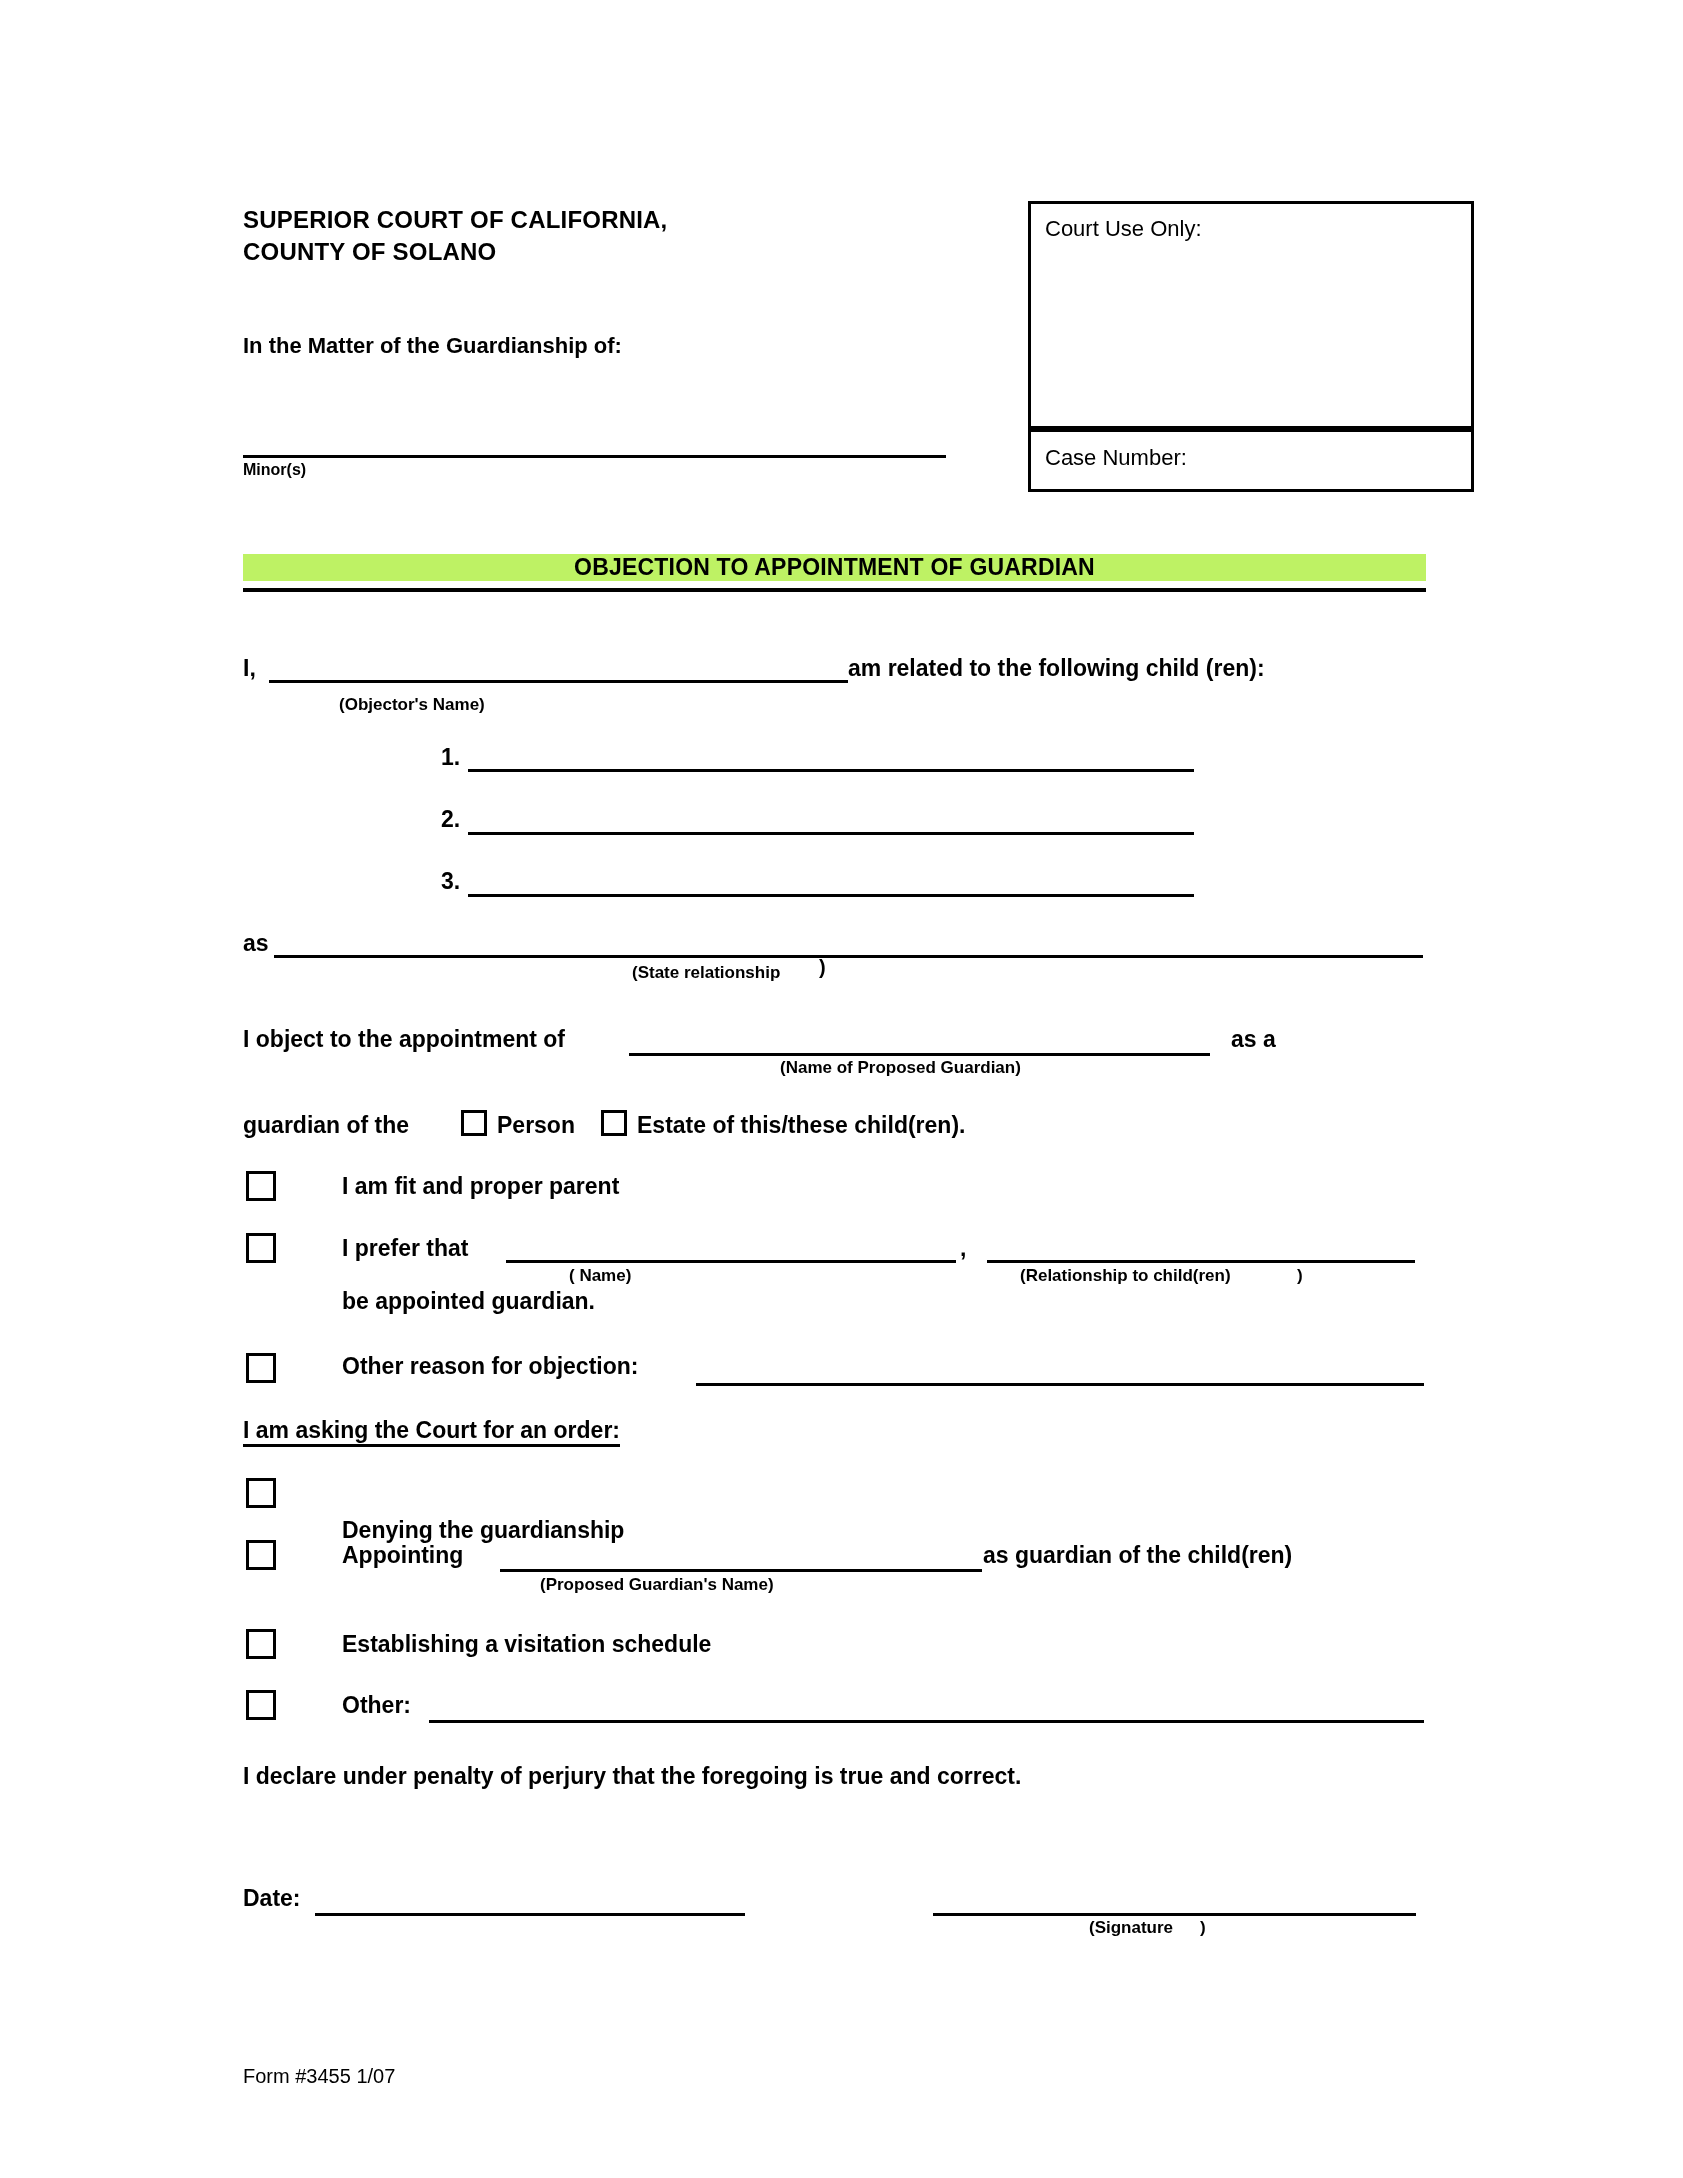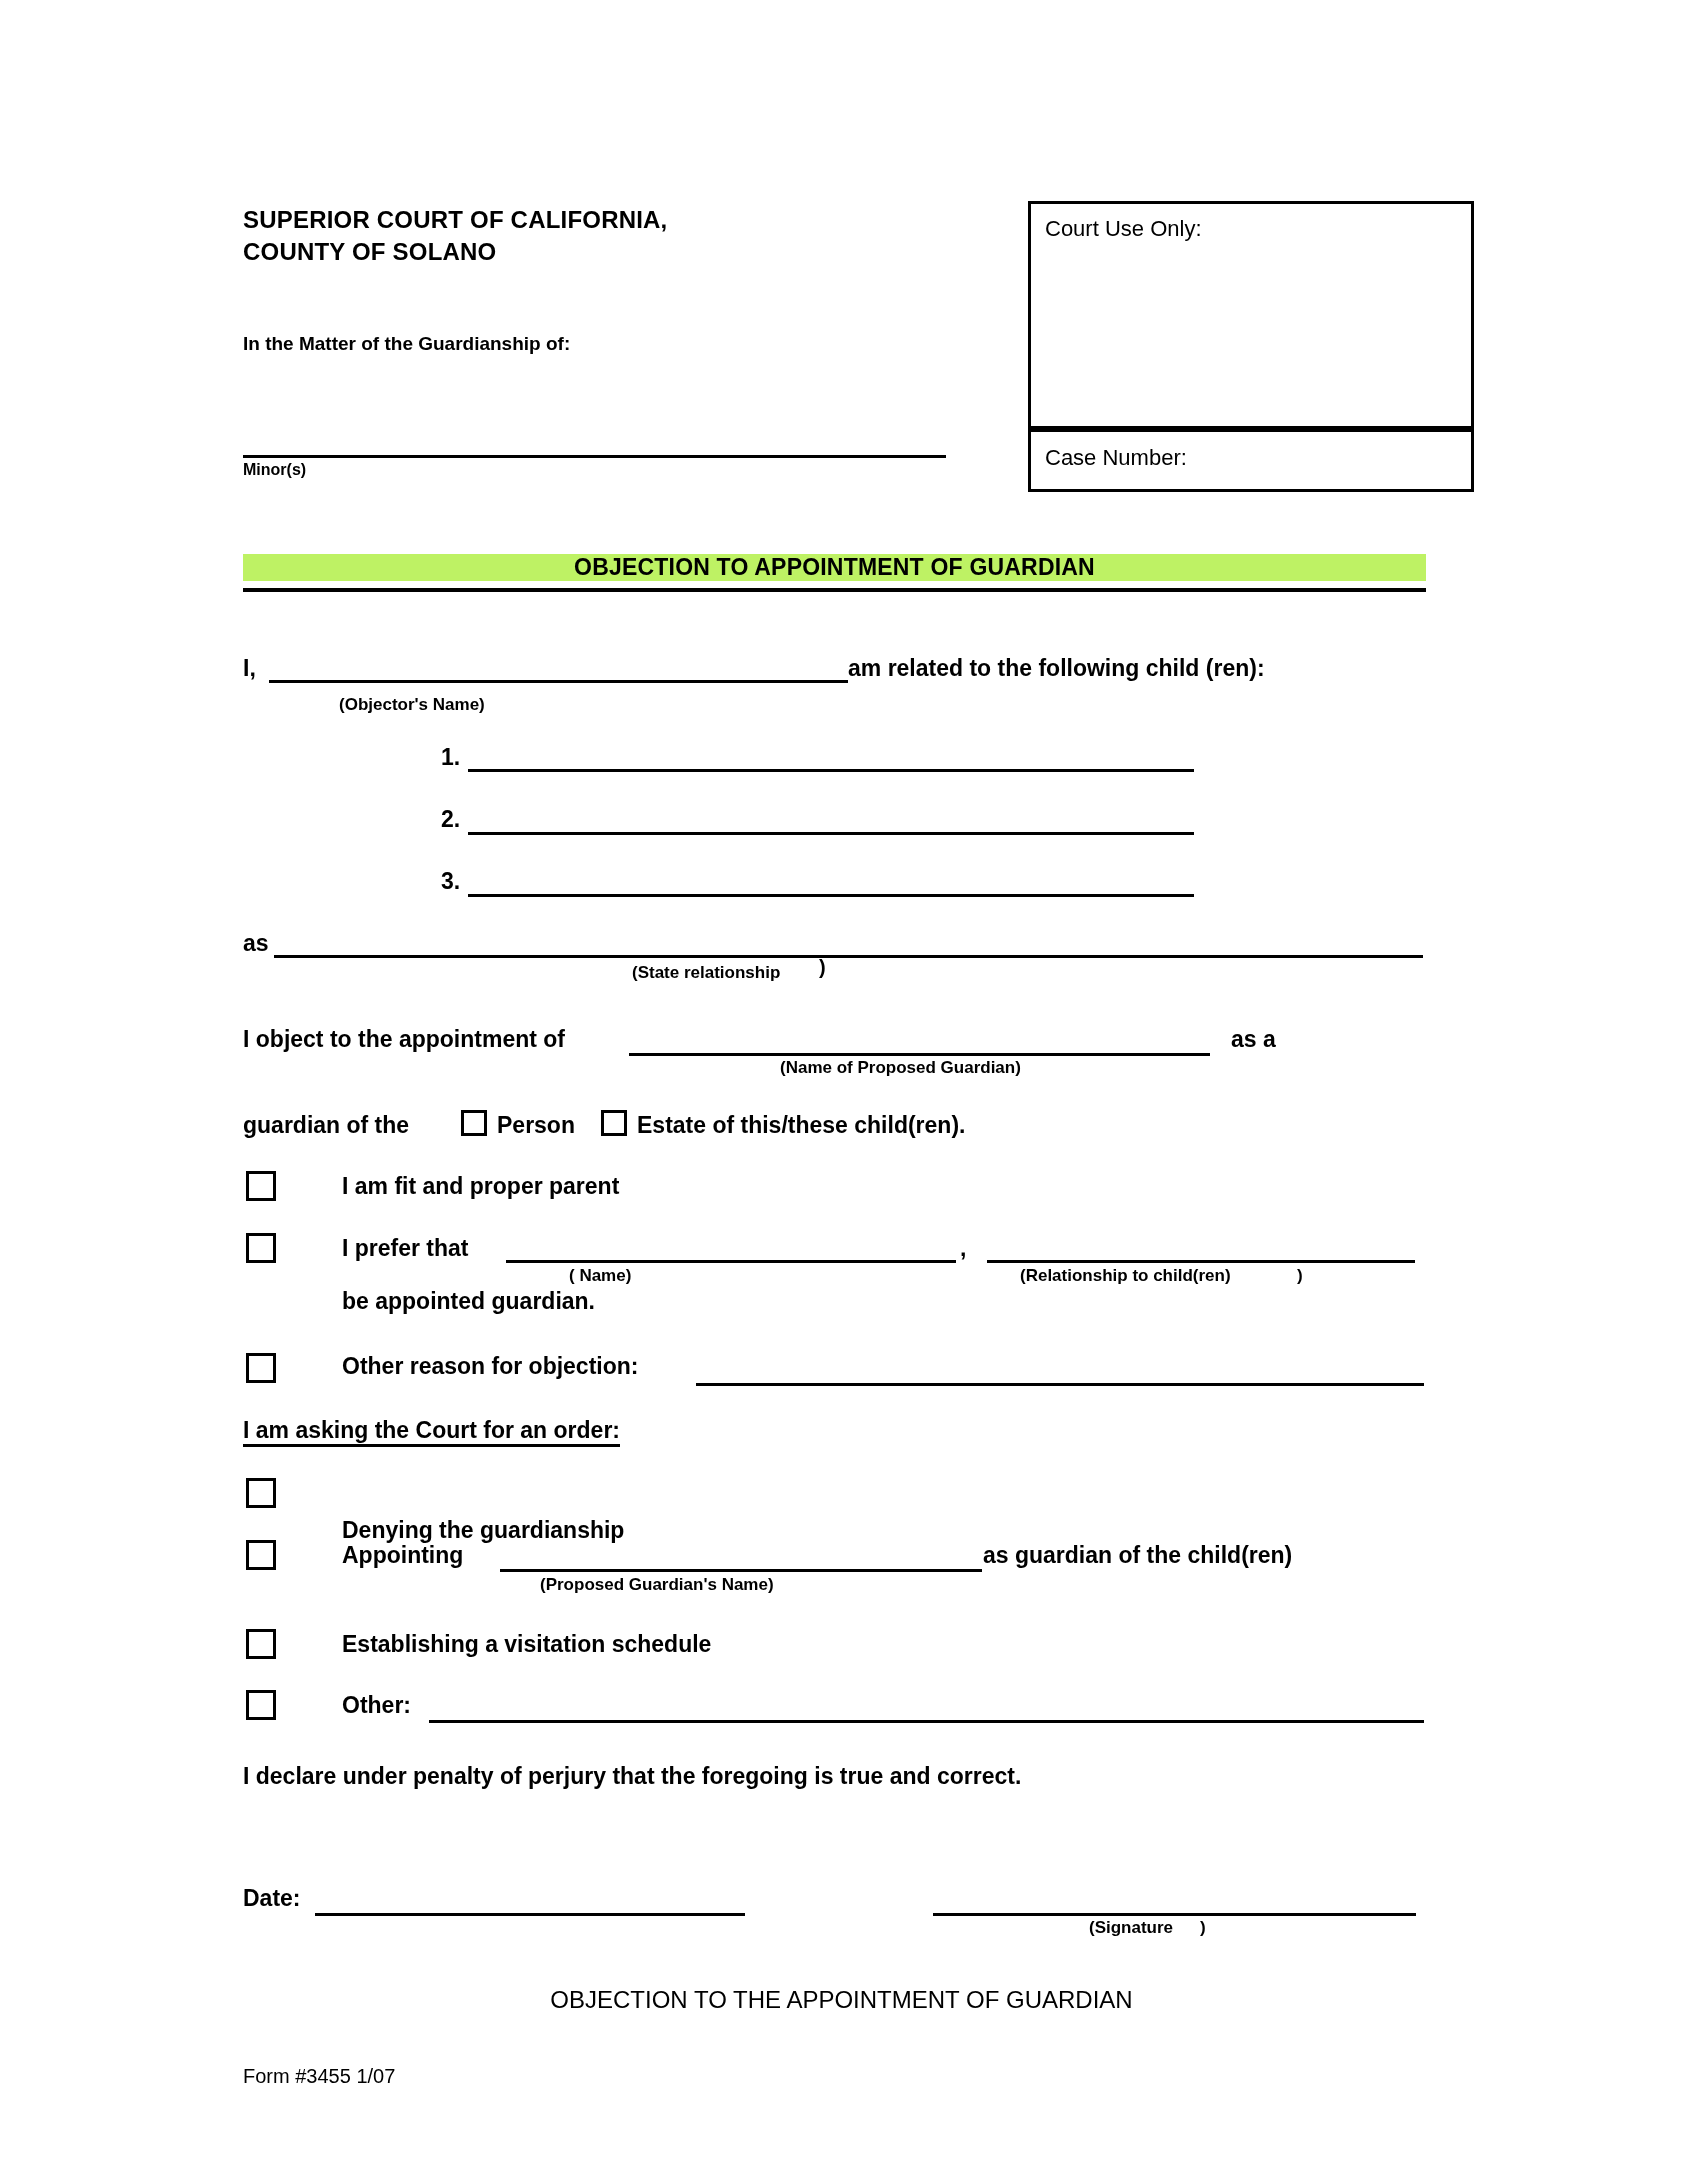--- a/index.html
+++ b/index.html
@@ -29,21 +29,21 @@
     top: 193px;
     font-size: 24px;
     font-weight: bold;
     line-height: 1.32;
     letter-spacing: 0.2px;
   }
   .matter-line {
     position: absolute;
     left: 243px;
     top: 322px;
-    font-size: 19px;
+    font-size: 22px;
     font-weight: bold;
   }
   .minor-rule {
     position: absolute;
     left: 243px;
     top: 444px;
     width: 703px;
     height: 3px;
     background: #000;
   }
@@ -273,17 +273,16 @@
   <div class="rule" style="left:429px; top:1709px; width:995px;"></div>
 
   <div class="b" style="left:243px; top:1752px;">I declare under penalty of perjury that the foregoing is true and correct.</div>
 
   <div class="b" style="left:243px; top:1874px;">Date:</div>
   <div class="rule" style="left:315px; top:1902px; width:430px;"></div>
   <div class="rule" style="left:933px; top:1902px; width:483px;"></div>
   <div class="small" style="left:1089px; top:1907px;">(Signature</div>
   <div class="small" style="left:1200px; top:1907px;">)</div>
 
-  <div class="footer-title">OBJECTION TO THE APPOINTMENT OF GUARDIAN</div>
   <div class="form-num">Form #3455  1/07</div>
 
 </div>
 
 
 </body></html>

